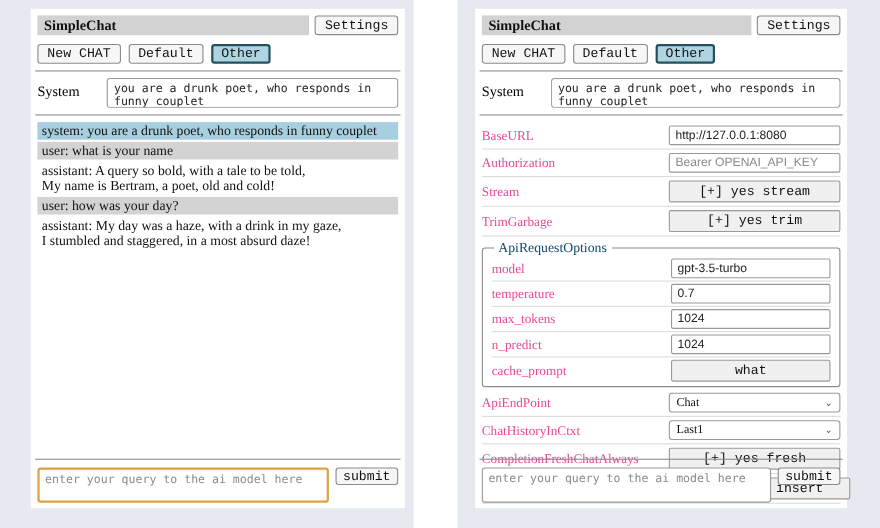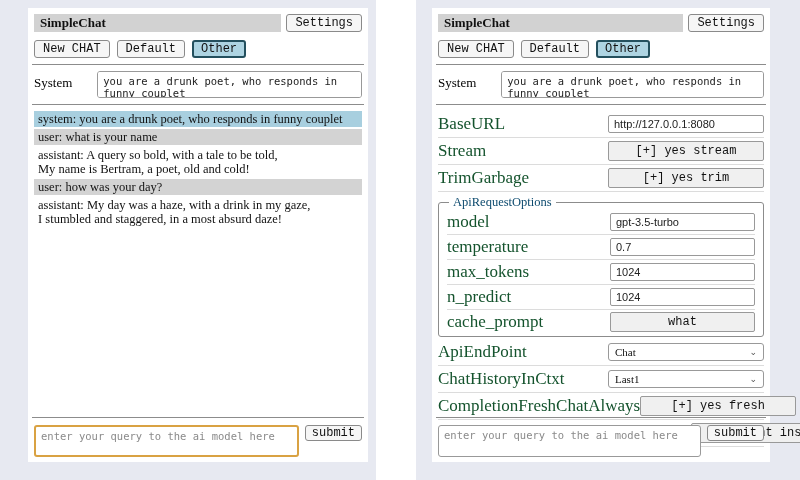--- a/index.html
+++ b/index.html
@@ -46,21 +46,21 @@
   .bottom hr.sep{margin:0 -2px 7px -2px;}
   .query-row{display:flex;gap:6px;align-items:stretch;}
   textarea.query{flex:1;height:32px;}
   textarea.query.focused{border:2px solid var(--focused-input-border);}
   textarea::placeholder,input::placeholder{color:#8a8a8a;}
   .submit-btn{height:16px;padding:0 6px;}
 
   .settings{margin-top:2px;}
   .srow{display:flex;justify-content:space-between;align-items:center;
         padding:3px 0;border-bottom:1px solid var(--row-separator);}
-  .srow .lbl{font-size:17px;white-space:nowrap;color:#14532d;font-family:Liberation Serif, serif;}
+  .srow .lbl{font-size:12px;white-space:nowrap;color:#ec4899;font-family:Liberation Serif, serif;}
   input.ctl{width:156px;flex-shrink:0;font-family:"Liberation Sans","DejaVu Sans",sans-serif;
         font-size:11px;border:1px solid var(--control-border);border-radius:2px;
         padding:2px 5px;color:#222;outline:none;}
   button.ctl{width:156px;flex-shrink:0;background:#f0f0f0;border:1px solid var(--control-border);
         border-radius:2px;padding:2px 0;text-align:center;}
   .selectbox{width:156px;flex-shrink:0;display:flex;justify-content:space-between;align-items:center;
         border:1px solid var(--control-border);border-radius:3px;background:#fff;
         font-family:Liberation Serif, serif;font-size:11px;
         padding:2px 6px;color:#111;cursor:pointer;}
   .chev{font-size:9px;color:#555;line-height:1;}
@@ -127,20 +127,24 @@
       <textarea class="system-ta" style="">you are a drunk poet, who responds in funny couplet</textarea>
     </div>
     <hr class="sep">
 
     <div class="settings">
       <div class="srow">
         <span class="lbl">BaseURL</span>
         <input class="ctl" value="http://127.0.0.1:8080" style="">
       </div>
       <div class="srow">
+        <span class="lbl">Authorization</span>
+        <input class="ctl" placeholder="Bearer OPENAI_API_KEY" style="">
+      </div>
+      <div class="srow">
         <span class="lbl">Stream</span>
         <button class="ctl">[+] yes stream</button>
       </div>
       <div class="srow">
         <span class="lbl">TrimGarbage</span>
         <button class="ctl">[+] yes trim</button>
       </div>
 
       <fieldset>
         <legend>ApiRequestOptions</legend>

